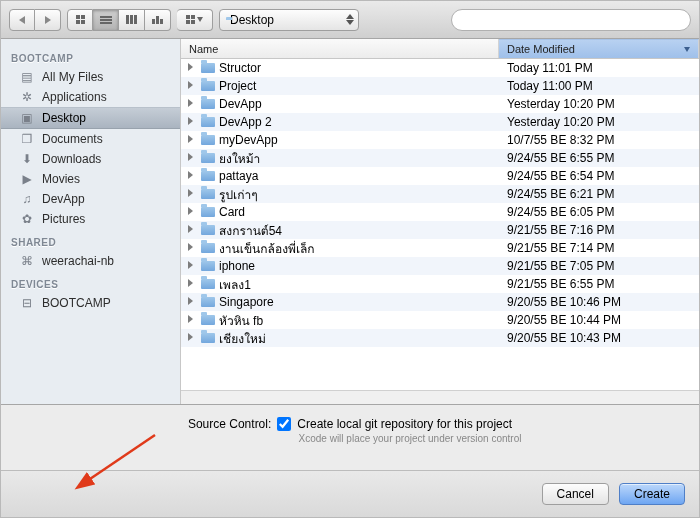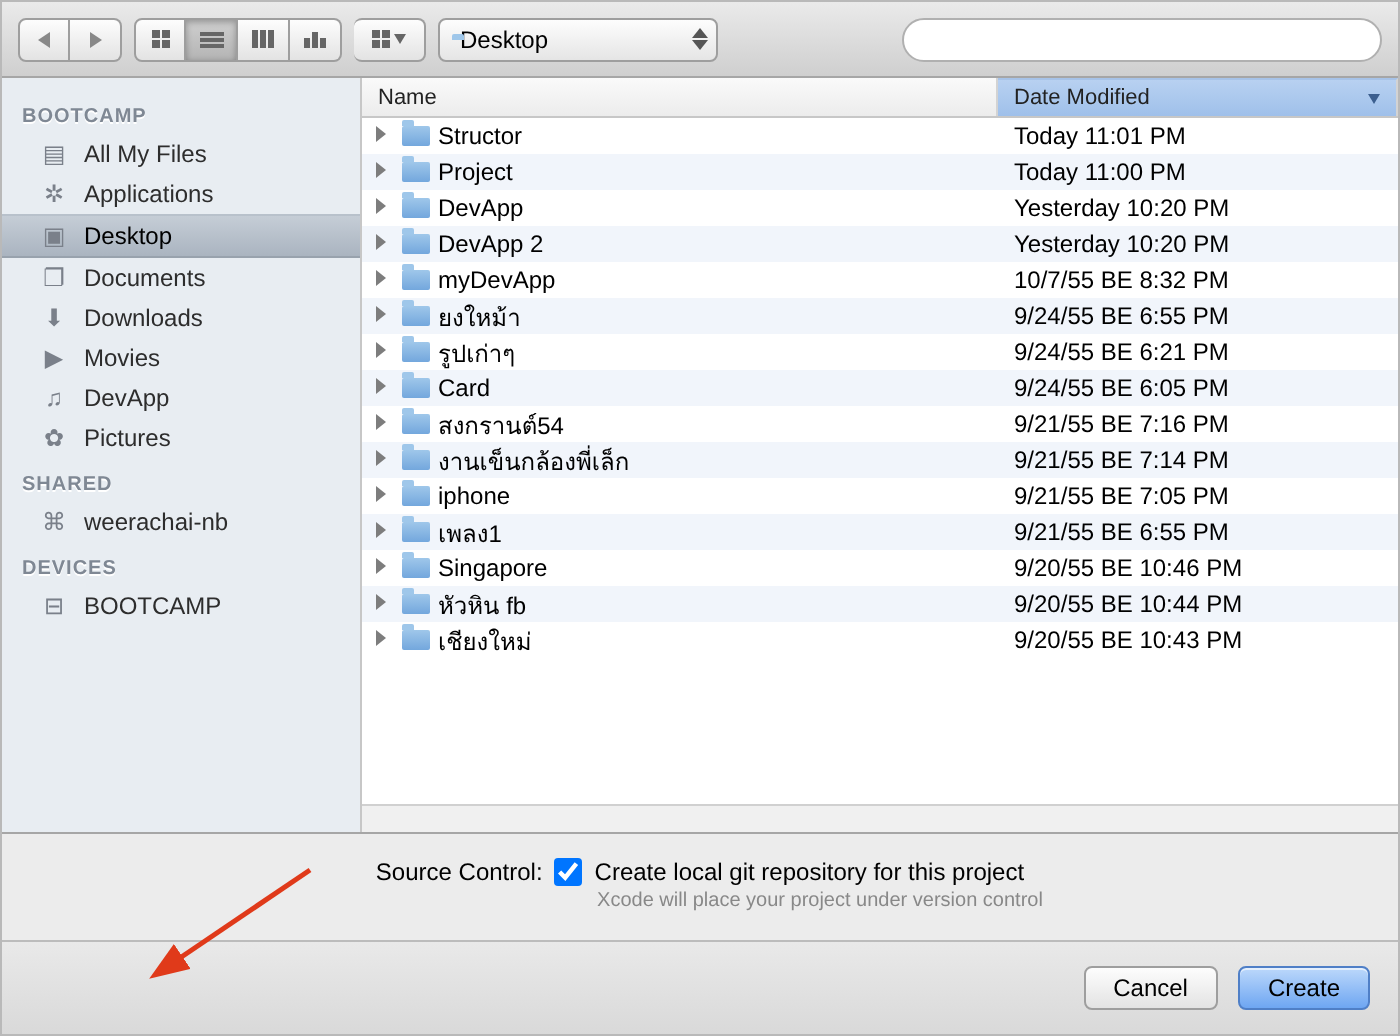--- a/index.html
+++ b/index.html
@@ -60,21 +60,21 @@
   .row .ficon { width:18px; display:flex; align-items:center; justify-content:center; }
   .folder { width:14px; height:10px; background:linear-gradient(#9fc7ea,#73a7dd); border-radius:1px; position:relative; }
   .folder::before { content:''; position:absolute; top:-3px; left:0; width:6px; height:3px; background:#9fc7ea; border-radius:1px 1px 0 0; }
   .imgfile { width:12px; height:10px; border:1px solid #c7c7c7; background:repeating-linear-gradient(45deg,#ddd,#ddd 2px,#fff 2px,#fff 4px); }
   .row .fname { flex:1; padding-left:2px; white-space:nowrap; overflow:hidden; text-overflow:ellipsis; }
   .row .fdate { width:200px; padding-left:8px; }
 
   .scrollstub { height:14px; border-top:1px solid #d0d0d0; background:#f0f0f0; }
 
   .footer { border-top:1px solid #a6a6a6; }
-  .panel { background:#ececec; padding:12px 18px 14px; text-align:center; border-bottom:1px solid #bcbcbc; }
+  .panel { background:#ececec; padding:12px 18px 26px; text-align:center; border-bottom:1px solid #bcbcbc; }
   .srcline { font-size:12px; display:flex; align-items:center; justify-content:center; gap:6px; }
   .srcline .lbl { text-align:right; }
   .srcline input[type=checkbox]{ width:14px; height:14px; }
   .subnote { font-size:10px; color:#888; margin-top:2px; padding-left:120px; }
   .btnbar { background:linear-gradient(#e9e9e9,#d9d9d9); padding:12px 14px; display:flex; align-items:center; gap:10px; }
   .push { flex:1; }
   .btn { height:22px; padding:0 14px; border:1px solid #9e9e9e; border-radius:4px; background:linear-gradient(#fdfdfd,#e3e3e3); font-size:12px; }
   .btn.primary { background:linear-gradient(#bcd8fb,#6ea6f2); border-color:#4f7fc7; color:#000; box-shadow:inset 0 1px 0 rgba(255,255,255,.6); }
 
   
@@ -249,20 +249,28 @@
             <span class="fname">myDevApp</span>
             <span class="fdate">10/7/55 BE 8:32 PM</span>
           </div>
           <div class="row">
             <span class="disc"><span class="rtri"></span></span>
             <span class="ficon">
               <span class="folder"></span>
             </span>
             <span class="fname">ยงใหม้า</span>
             <span class="fdate">9/24/55 BE 6:55 PM</span>
+          </div>
+          <div class="row">
+            <span class="disc"><span class="rtri"></span></span>
+            <span class="ficon">
+              <span class="folder"></span>
+            </span>
+            <span class="fname">pattaya</span>
+            <span class="fdate">9/24/55 BE 6:54 PM</span>
           </div>
           <div class="row">
             <span class="disc"><span class="rtri"></span></span>
             <span class="ficon">
               <span class="folder"></span>
             </span>
             <span class="fname">รูปเก่าๆ</span>
             <span class="fdate">9/24/55 BE 6:21 PM</span>
           </div>
           <div class="row">

